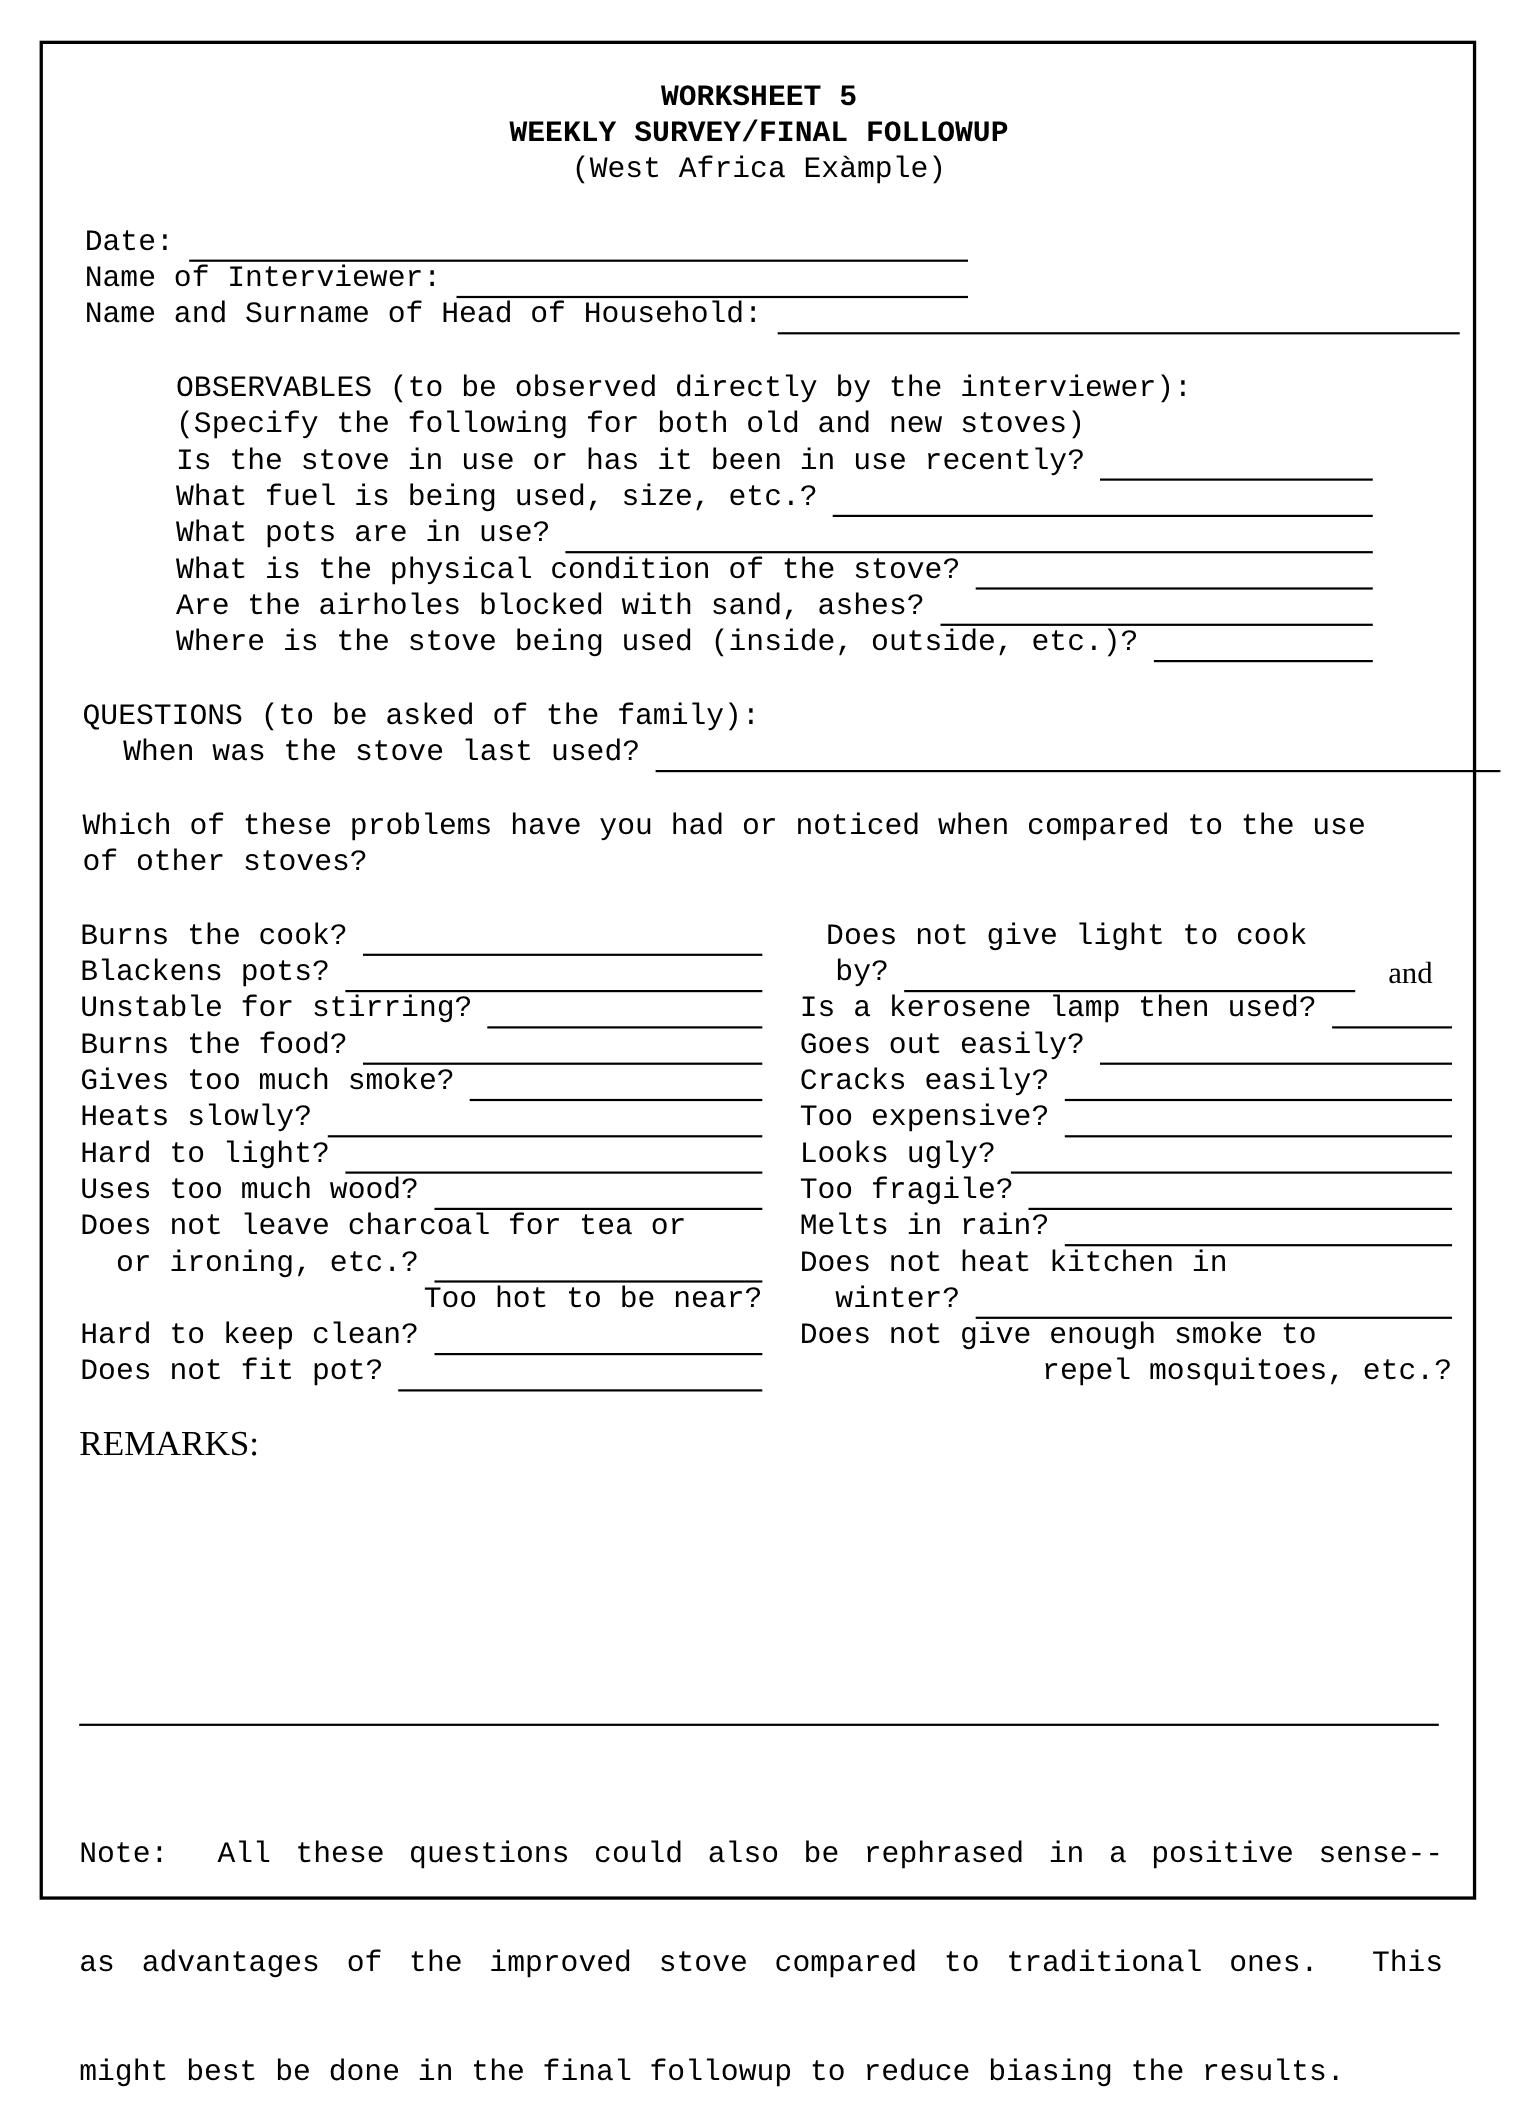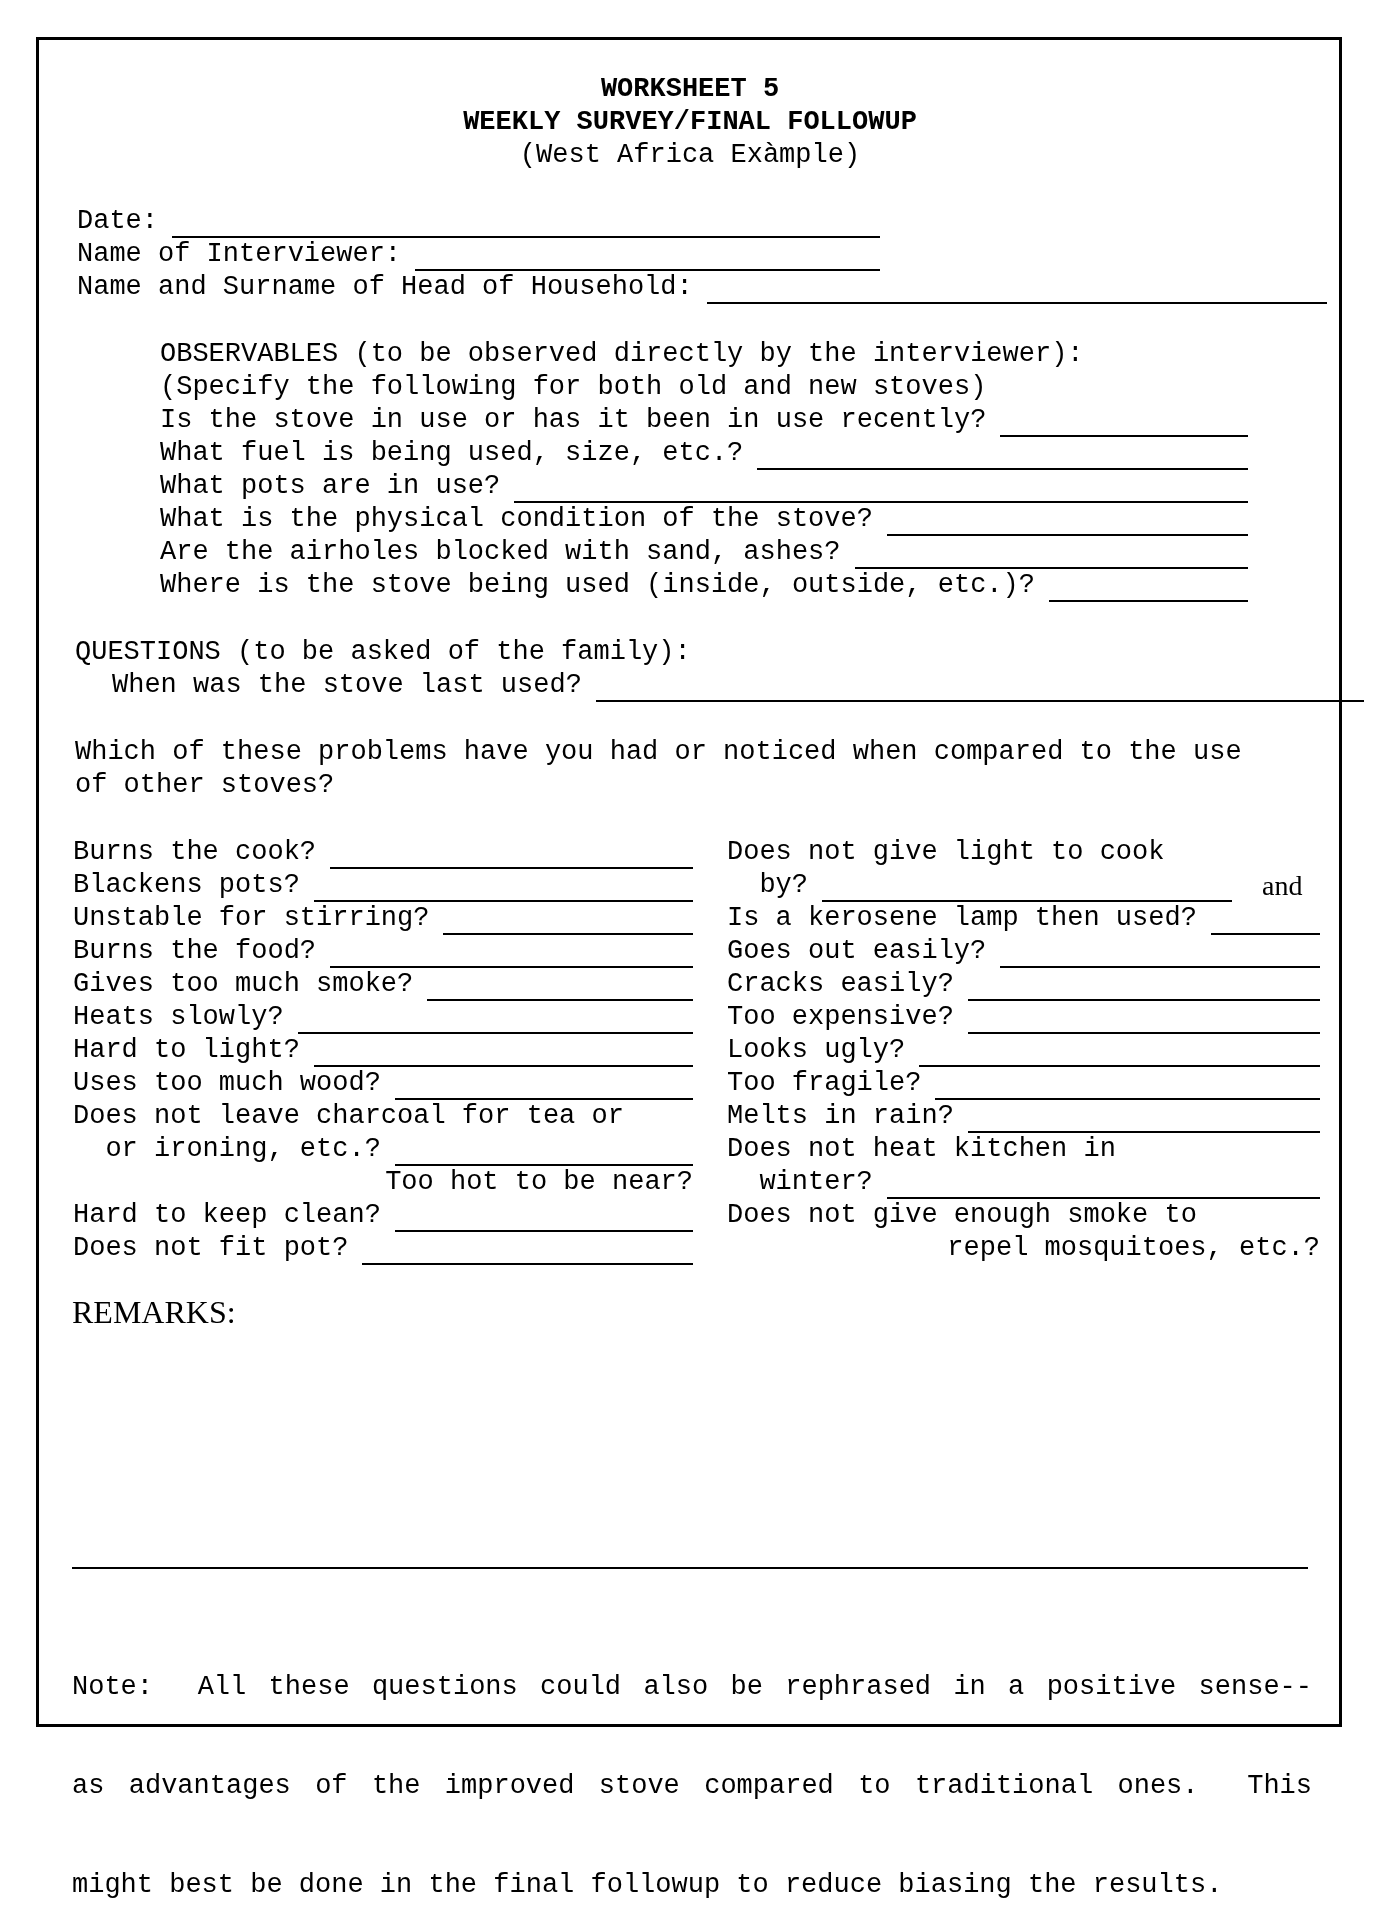--- a/index.html
+++ b/index.html
@@ -132,21 +132,21 @@
 </div>
 <div class="row mono" style="left:73px; top:1199px; width:620px;">
   <span class="lbl">Hard to keep clean?</span>
   <span class="blank"></span>
 </div>
 <div class="row mono" style="left:73px; top:1232px; width:620px;">
   <span class="lbl">Does not fit pot?</span>
   <span class="blank"></span>
 </div>
 
-<div class="row mono" style="left:727px; top:836px;">
+<div class="row mono" style="left:751px; top:836px;">
   <span class="lbl">Does not give light to cook</span>
 </div>
 <div class="row mono" style="left:727px; top:869px; width:505px;">
   <span class="lbl">  by?</span>
   <span class="blank"></span>
 </div>
 <div class="row serif" style="left:1262px; top:869px; font-size:28px; line-height:33px;">
   <span>and</span>
 </div>
 <div class="row mono" style="left:727px; top:902px; width:593px;">

